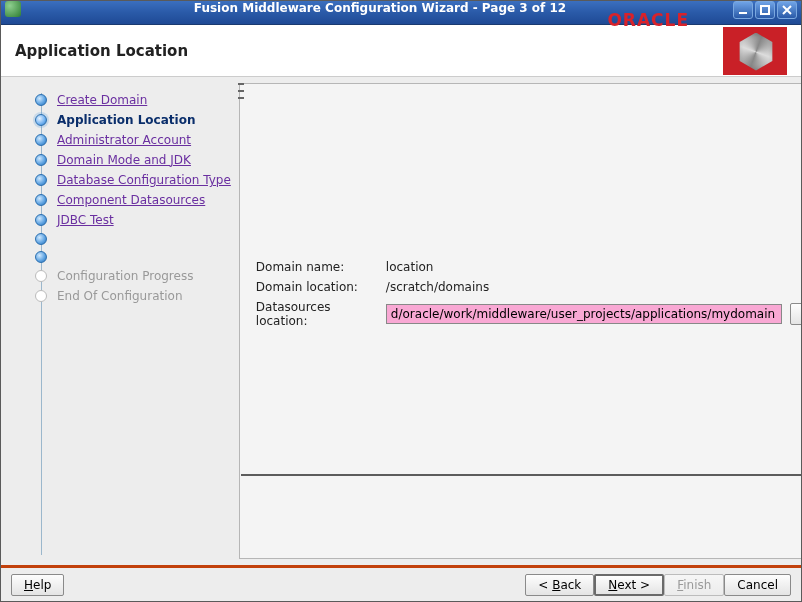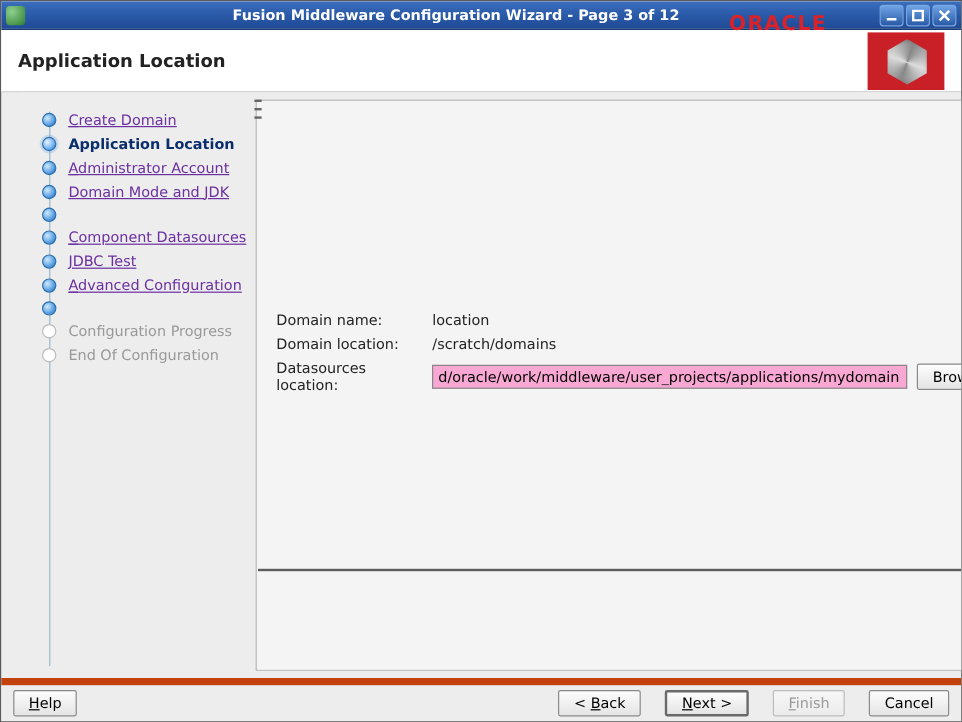--- a/index.html
+++ b/index.html
@@ -1,18 +1,18 @@
 <!DOCTYPE html>
 <html><head>
 <meta charset="utf-8">
 <style>
   * { box-sizing: border-box; margin: 0; padding: 0; font-family: "DejaVu Sans", "Liberation Sans", Arial, sans-serif; }
   body { width: 802px; height: 602px; background: #ededed; overflow: hidden; border: 1px solid #5a5a5a; }
   
-  .titlebar { height: 24px; background: linear-gradient(to bottom, #3b6fbf 0%, #2a5aa8 50%, #1f4a95 100%); display: flex; align-items: center; color: #fff; font-size: 12px; font-weight: bold; padding: 0 4px; border-bottom: 1px solid #1a3a70; }
+  .titlebar { height: 24px; background: linear-gradient(to bottom, #3b6fbf 0%, #2a5aa8 50%, #1f4a95 100%); display: flex; color: #fff; font-size: 12px; font-weight: bold; padding: 0 4px; border-bottom: 1px solid #1a3a70; }
   .titlebar .appicon { width: 16px; height: 16px; background: radial-gradient(circle at 30% 30%, #8fd08f, #2e7d32); border-radius: 3px; margin-right: 6px; }
   .titlebar .title { flex: 1; text-align: center; }
   .titlebar .winbtns { display: flex; gap: 2px; }
   .titlebar .winbtn { width: 20px; height: 18px; background: linear-gradient(to bottom,#6fa3e6,#2a5aa8); border: 1px solid #7aa8e0; border-radius: 3px; display:flex; align-items:center; justify-content:center; color:#fff; cursor:pointer; }
   .titlebar .winbtn svg { width:10px; height:10px; fill:none; stroke:#fff; stroke-width:2; }
   
   .header { height: 52px; display:flex; align-items:center; padding: 0 14px; background:#fff; border-bottom:1px solid #ccc; }
   .header .page-title { flex:1; font-size:15px; font-weight:bold; color:#222; }
   .brand { display:flex; align-items:center; gap:34px; }
   .brand-text { text-align:right; line-height:1.1; }
@@ -36,21 +36,21 @@
   .form-area { flex:1; padding: 170px 16px 0 16px; font-size:12px; color:#222; position:relative; }
   .grip { position:absolute; left:-2px; top:-1px; width:8px; height:16px; display:flex; flex-direction:column; justify-content:space-between; }
   .grip span{ width:6px; height:2px; background:#666; }
   .row { display:flex; align-items:center; margin:6px 0; }
   .row .lbl { width:130px; }
   .row .val { color:#222; }
   .row input[type=text] { width:396px; height:20px; border:1px solid #888; background:#f9a8d4; font-size:12px; padding:1px 4px; }
   .btn { height:22px; padding:1px 12px; font-size:12px; background:linear-gradient(#fdfdfd,#e4e4e4); border:1px solid #8a8a8a; border-radius:2px; cursor:pointer; }
   .bottom-gap { height:84px; border-top:2px inset #b0b0b0; margin:0 1px; background:#f4f4f4; }
   
-  .footer { height:36px; background:#ededed; border-top:6px solid #c2410c; display:flex; align-items:center; padding:0 10px; gap:20px; }
+  .footer { height:36px; background:#ededed; border-top:3px solid #c2410c; display:flex; align-items:center; padding:0 10px; gap:0; }
   .footer .spacer { flex:1; }
   .footer .btn.disabled { color:#9a9a9a; border-color:#bcbcbc; background:linear-gradient(#f6f6f6,#ececec); cursor:default; }
   .footer .btn.default { border:2px solid #6a6a6a; font-weight:normal; }
   .mn { text-decoration: underline; }
 </style>
 </head>
 <body>
 
 <div class="titlebar">
   <div class="appicon"></div>
@@ -102,32 +102,32 @@
         <div class="nav-item future">
           <span class="dot"></span>
           <a href="#"><span class="mn">A</span>dministrator Account</a>
         </div>
         <div class="nav-item future">
           <span class="dot"></span>
           <a href="#">Domain Mode and <span class="mn">J</span>DK</a>
         </div>
         <div class="nav-item future">
           <span class="dot"></span>
+          <a href="#"><span class="mn">D</span>atabase Configuration Type</a>
         </div>
         <div class="nav-item future">
           <span class="dot"></span>
           <a href="#"><span class="mn">C</span>omponent Datasources</a>
         </div>
         <div class="nav-item future">
           <span class="dot"></span>
           <a href="#"><span class="mn">J</span>DBC Test</a>
         </div>
         <div class="nav-item future">
           <span class="dot"></span>
-          <a href="#"><span class="mn">A</span>dvanced Configuration</a>
         </div>
         <div class="nav-item future">
           <span class="dot"></span>
         </div>
         <div class="nav-item pending">
           <span class="dot"></span>
           <span class="label">Configuration Progress</span>
         </div>
         <div class="nav-item pending">
           <span class="dot"></span>

